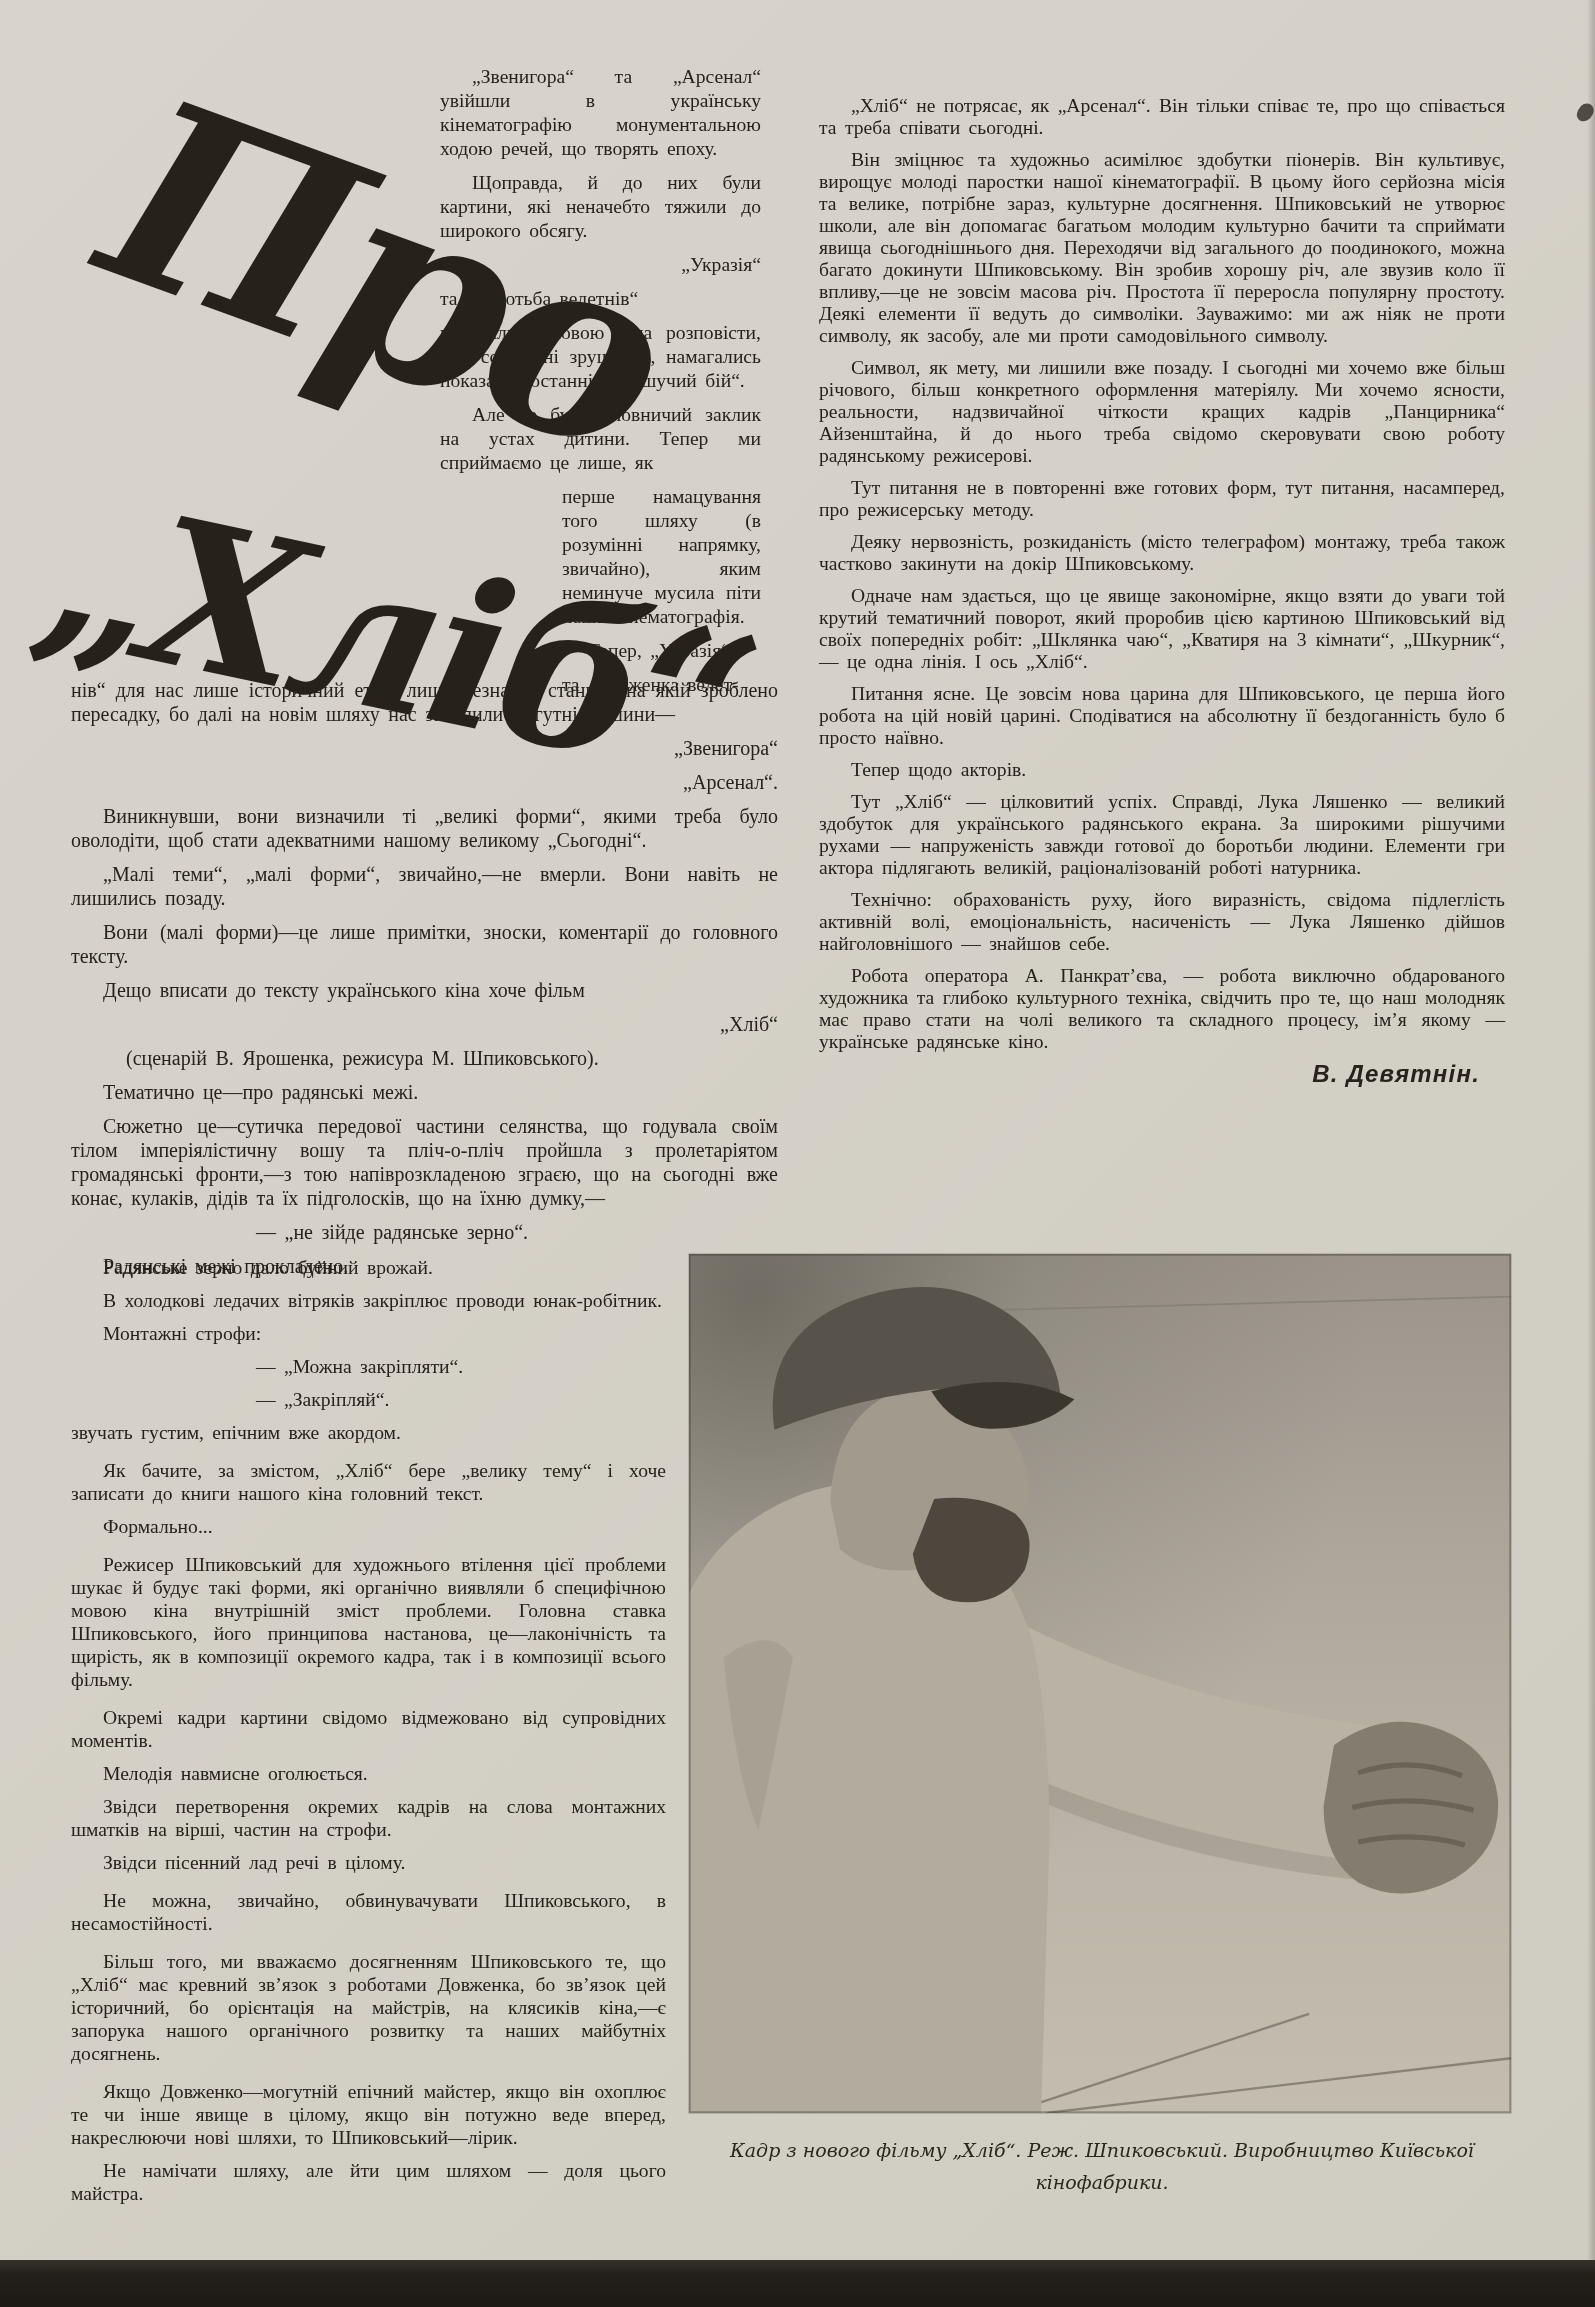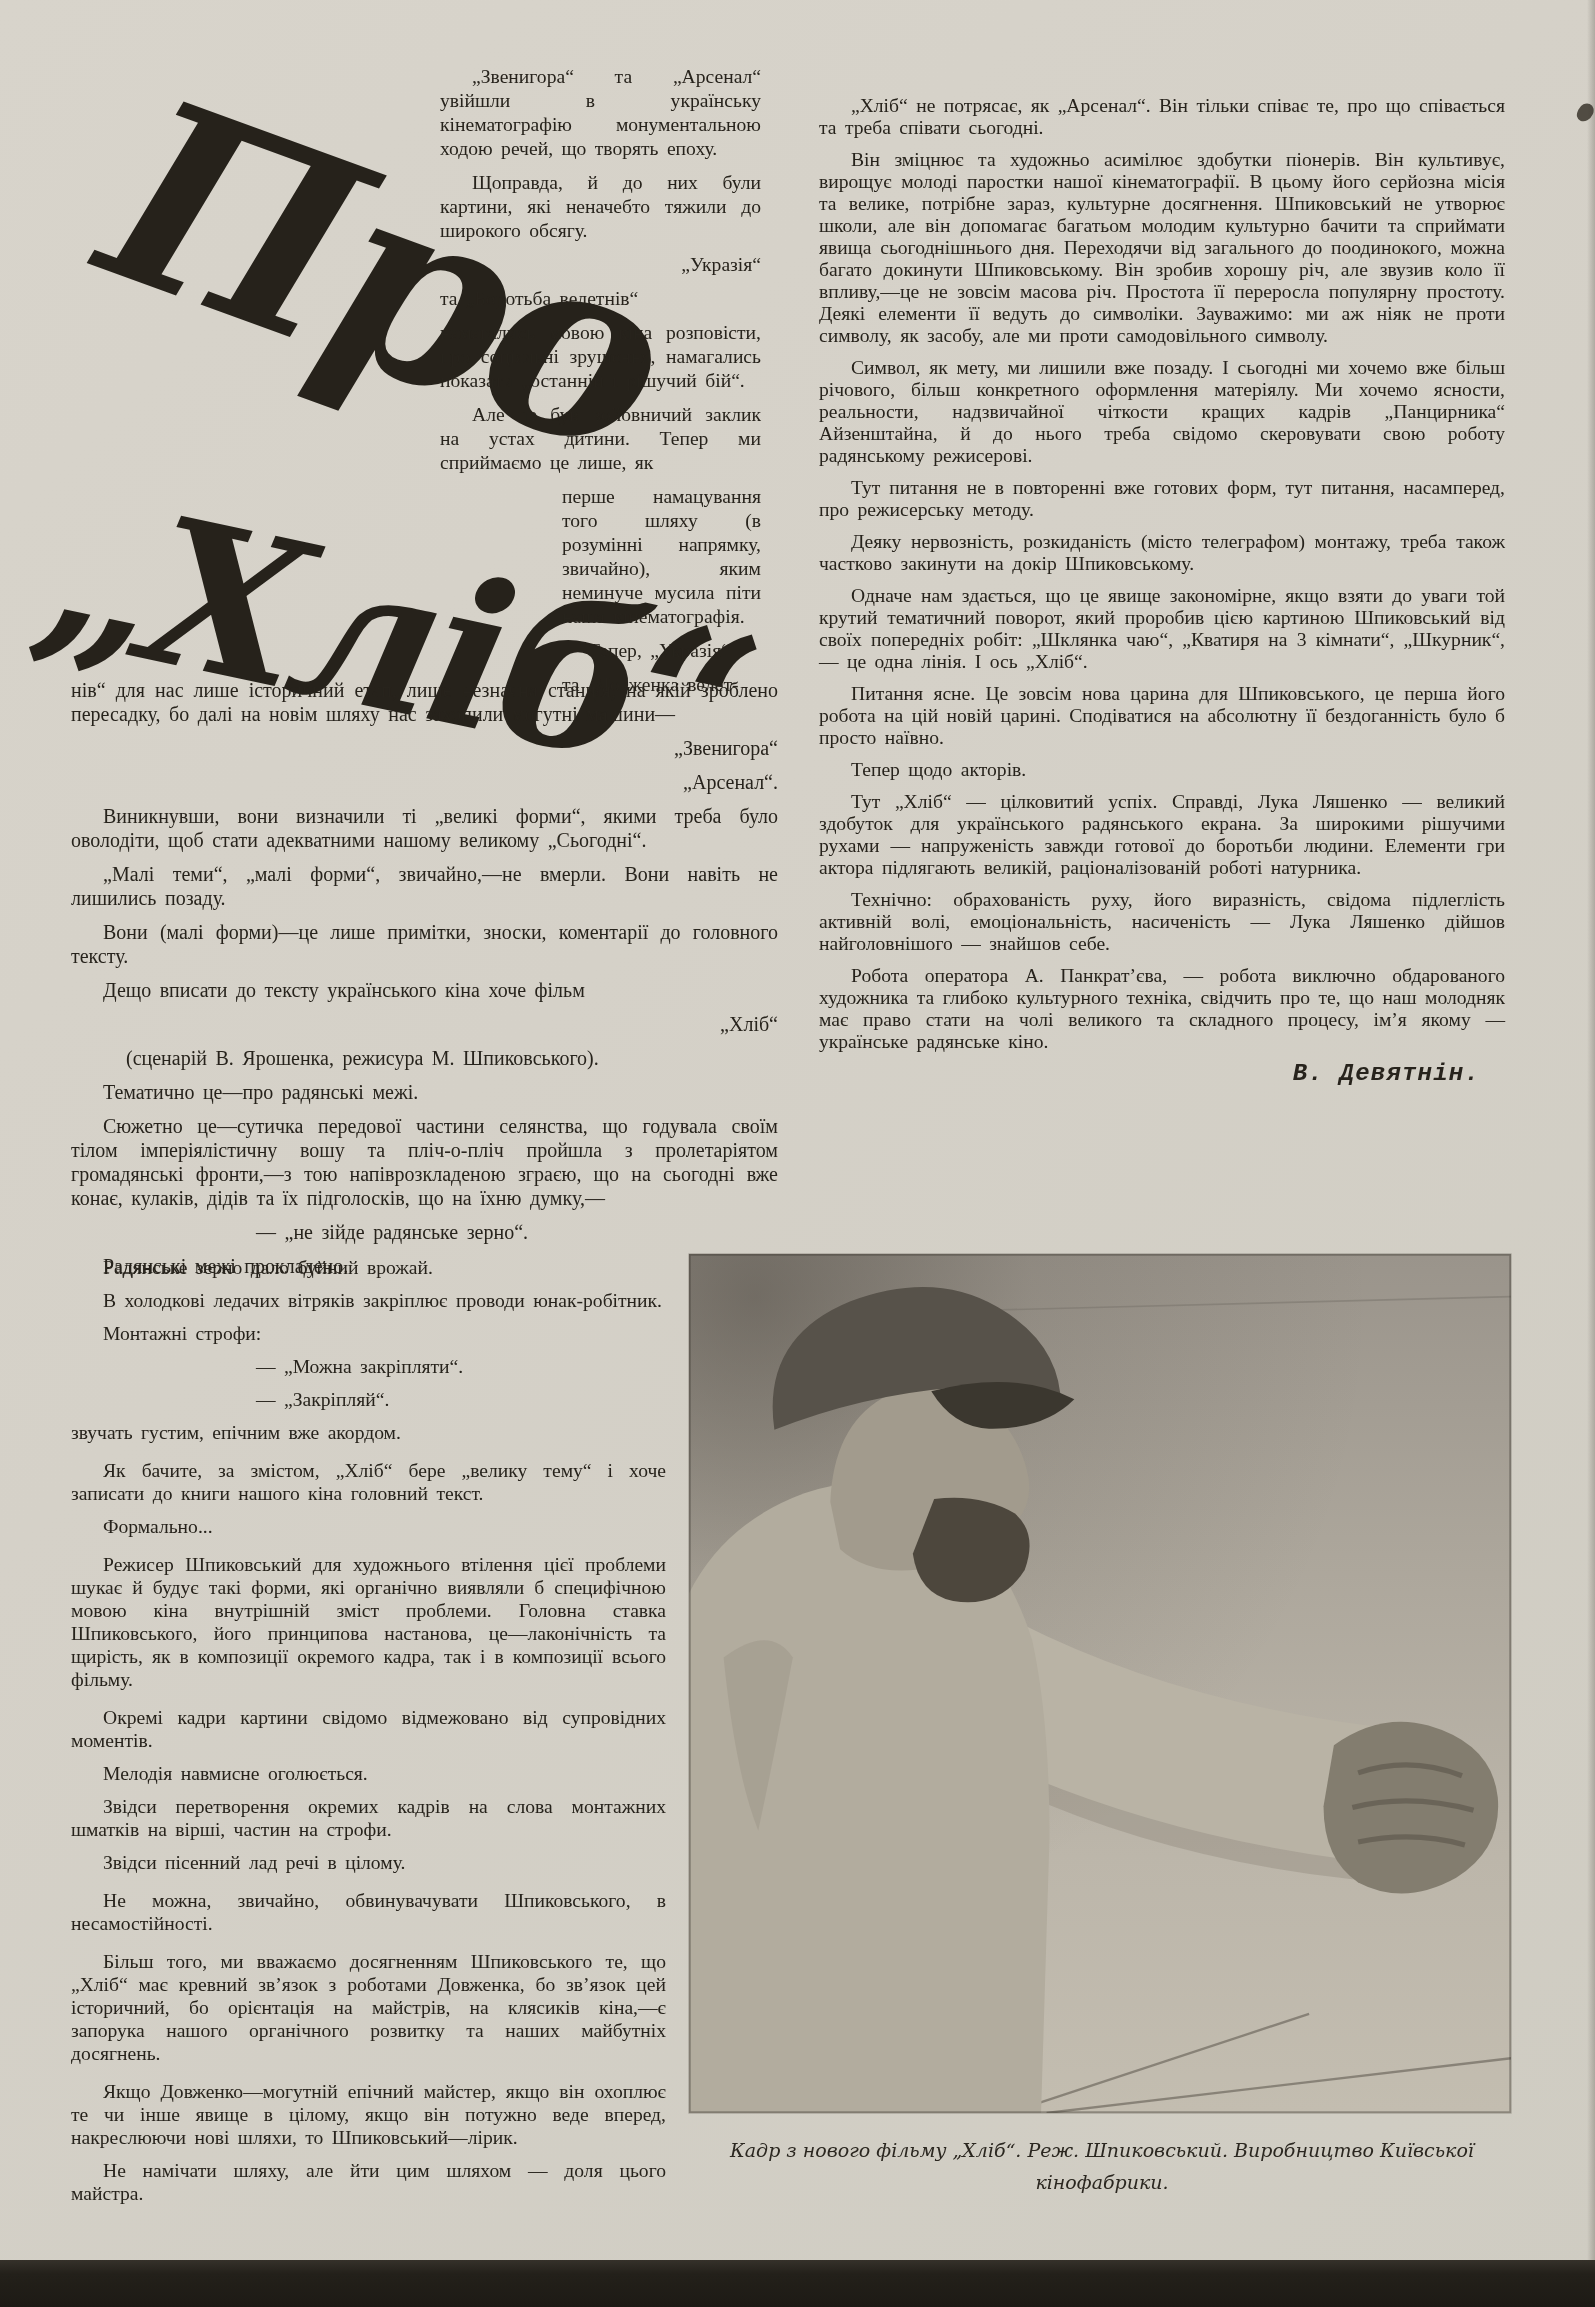--- a/index.html
+++ b/index.html
@@ -19,21 +19,21 @@
   .para.narrow{margin-left:132px;text-indent:0;}
   .para.narrow-indent{margin-left:132px;text-indent:26px;}
 
   #intro{left:430px;top:55px;width:341px;font-size:19.6px;line-height:24px;}
   #left-main{left:61px;top:668px;width:727px;font-size:20px;line-height:24px;}
   #left-lower{left:61px;top:1246px;width:615px;font-size:19.6px;line-height:23px;}
   #right-col{left:809px;top:85px;width:706px;font-size:19.6px;line-height:22px;}
 
   .signature{
     margin-top:8px;text-align:right;padding-right:35px;
-    font-family:Liberation Mono, monospace;font-style:italic;font-weight:bold;
+    font-family:Liberation Sans, sans-serif;font-style:italic;font-weight:bold;
     font-size:24px;letter-spacing:1.2px;
   }
   .title-svg{position:absolute;left:23px;top:17.3px;width:634px;height:761px;overflow:visible;}
   .title-svg text{
     font-family:"DejaVu Serif",serif;font-style:italic;font-weight:bold;fill:#26221b;
   }
   figure.photo{
     position:absolute;left:689px;top:1254px;width:822px;height:859px;margin:0;
     box-shadow:0 0 0 0.6px rgba(70,64,55,.35);
   }

